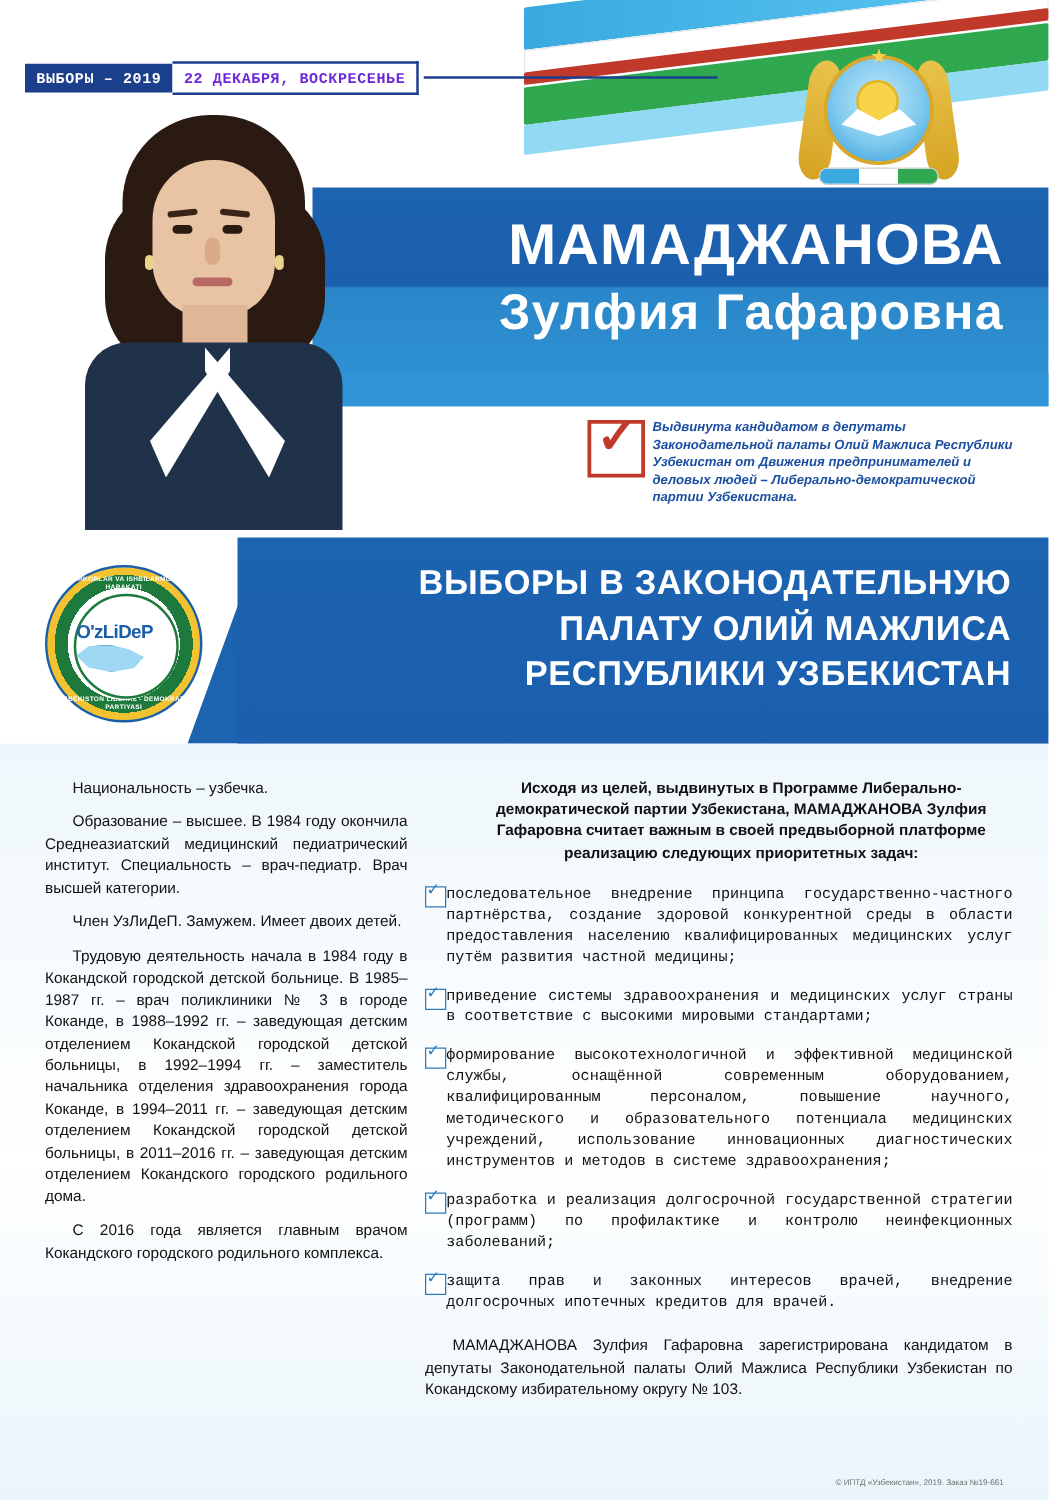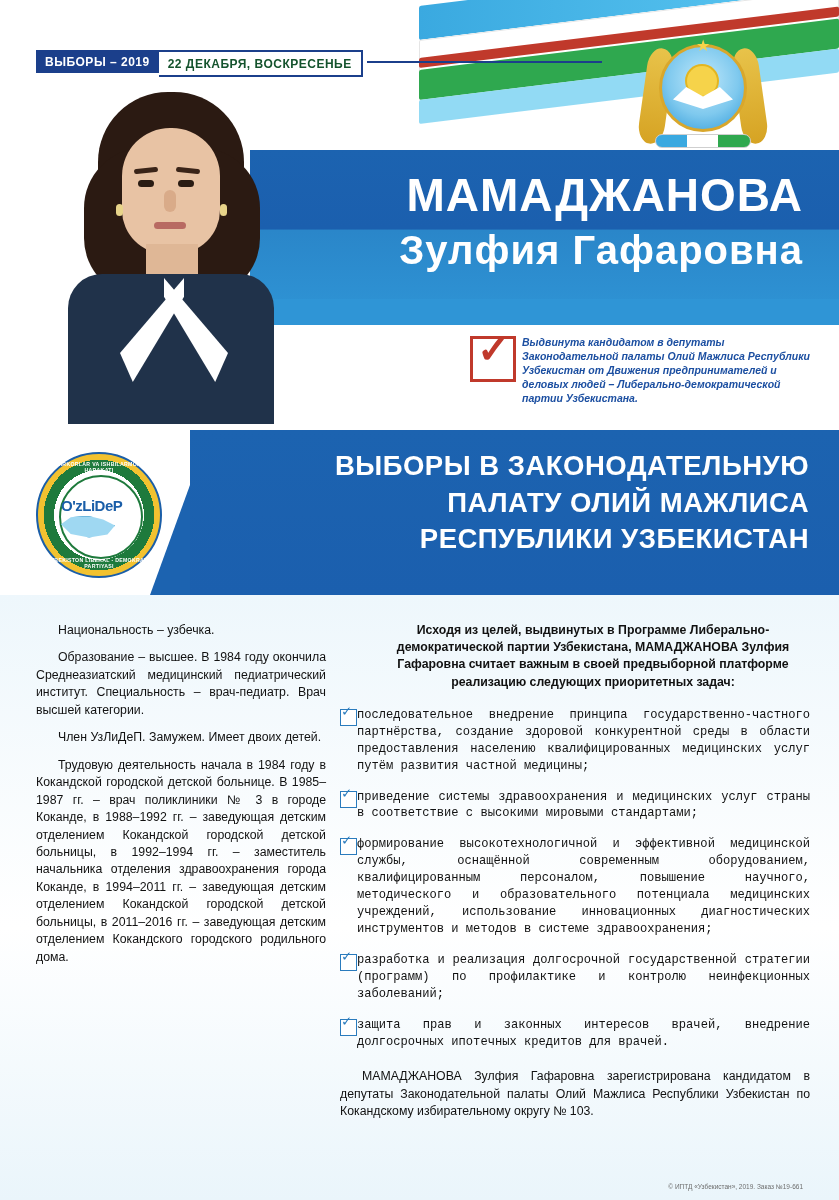--- a/index.html
+++ b/index.html
@@ -59,29 +59,29 @@
   .emblem .wheat-l { left:-6px; transform: rotate(8deg); }
   .emblem .wheat-r { right:-6px; transform: rotate(-8deg); }
   .emblem .ribbon-b {
     position:absolute; left:6px; bottom:2px; width:96px; height:14px; border-radius:7px;
     background: linear-gradient(90deg,#3aa9e0 33%,#ffffff 33% 66%,#2fa84f 66%);
     border:1px solid #cfcfcf;
   }
 
   
   .elect-bar {
-    position:absolute; left:36px; top:50px; height:24px;
-    display:flex; align-items:flex-start;
+    position:absolute; left:20px; top:50px; height:24px;
+    display:flex; align-items:center;font-family:Liberation Mono, monospace;
   }
   .elect-bar .left {
     background:#1b3f8b; color:#ffffff; font-weight:bold; font-size:12px;
     letter-spacing:.5px; padding:5px 9px 4px 9px; display:flex; align-items:center;
   }
   .elect-bar .right {
-    background:#ffffff; color:#14532d; font-weight:bold; font-size:12px;
+    background:#ffffff; color:#6d28d9; font-weight:bold; font-size:12px;
     letter-spacing:.5px; padding:5px 9px 4px 9px; display:flex; align-items:center;
     border:2px solid #1b3f8b; border-left:none;
   }
   .elect-bar .tail {
     width:235px; border-bottom:2px solid #1b3f8b; margin-left:4px; align-self:center;
   }
 
   
   .name-band {
     position:absolute; left:250px; top:150px; width:589px; height:175px;
@@ -333,20 +333,21 @@
     </div>
   </div>
 
   <div class="body-bg"></div>
 
   <div class="col-left">
     <p>Национальность – узбечка.</p>
     <p>Образование – высшее. В 1984 году окончила Среднеазиатский медицинский педиатрический институт. Специальность – врач-педиатр. Врач высшей категории.</p>
     <p>Член УзЛиДеП. Замужем. Имеет двоих детей.</p>
     <p>Трудовую деятельность начала в 1984 году в Кокандской городской детской больнице. В 1985–1987 гг. – врач поликлиники № 3 в городе Коканде, в 1988–1992 гг. – заведующая детским отделением Кокандской городской детской больницы, в 1992–1994 гг. – заместитель начальника отделения здравоохранения города Коканде, в 1994–2011 гг. – заведующая детским отделением Кокандской городской детской больницы, в 2011–2016 гг. – заведующая детским отделением Кокандского городского родильного дома.</p>
+    <p>С 2016 года является главным врачом Кокандского городского родильного комплекса.</p>
   </div>
 
   <div class="col-right">
     <div class="intro">Исходя из целей, выдвинутых в Программе Либерально-демократической партии Узбекистана, МАМАДЖАНОВА Зулфия Гафаровна считает важным в своей предвыборной платформе реализацию следующих приоритетных задач:</div>
 
     <div class="task">
       <div class="cb"></div>
       <div class="t">последовательное внедрение принципа государственно-частного партнёрства, создание здоровой конкурентной среды в области предоставления населению квалифицированных медицинских услуг путём развития частной медицины;</div>
     </div>
     <div class="task">

